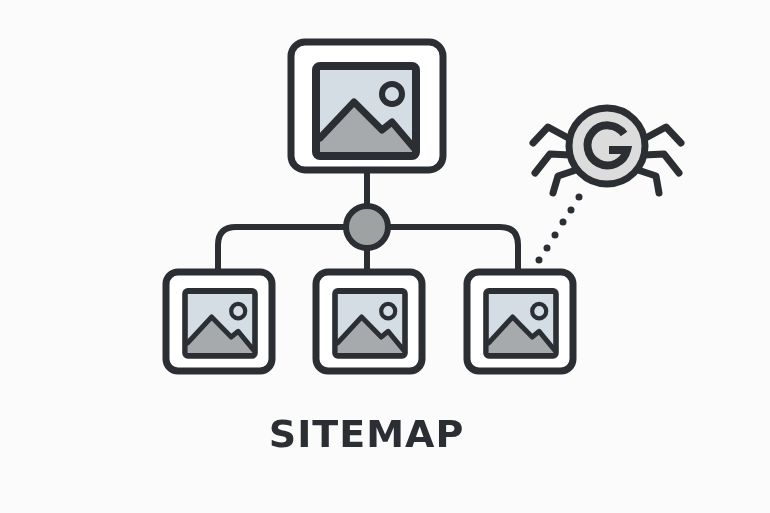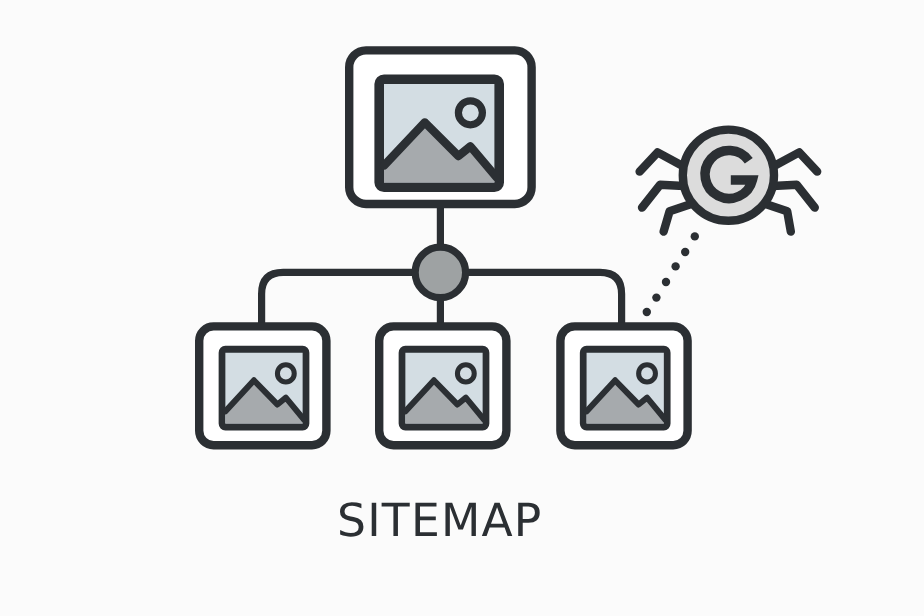--- a/index.html
+++ b/index.html
@@ -1,20 +1,20 @@
 <!DOCTYPE html>
 <html><head>
 <meta charset="utf-8">
 <style>
   html, body { margin: 0; padding: 0; background: #fbfbfb; }
   body { width: 770px; height: 513px; position: relative; overflow: hidden; }
   #diagram { position: absolute; left: 0; top: 0; width: 770px; height: 513px; }
   .title {
     position: absolute; left: 0; top: 412px; width: 733px; text-align: center;
-    font-family: "DejaVu Sans", sans-serif; font-weight: normal; font-size: 38px;
+    font-family: "DejaVu Sans", sans-serif; font-weight: bold; font-size: 38px;
     letter-spacing: 1px; color: #2b2f33;
   }
 </style>
 </head>
 <body>
 
 <svg id="diagram" viewBox="0 0 770 513" xmlns="http://www.w3.org/2000/svg">
   <defs>
     <g id="pic">
       <rect x="0" y="0" width="100" height="90" rx="4" fill="#d3dde3" stroke="#2b2f33" stroke-width="8"></rect>

